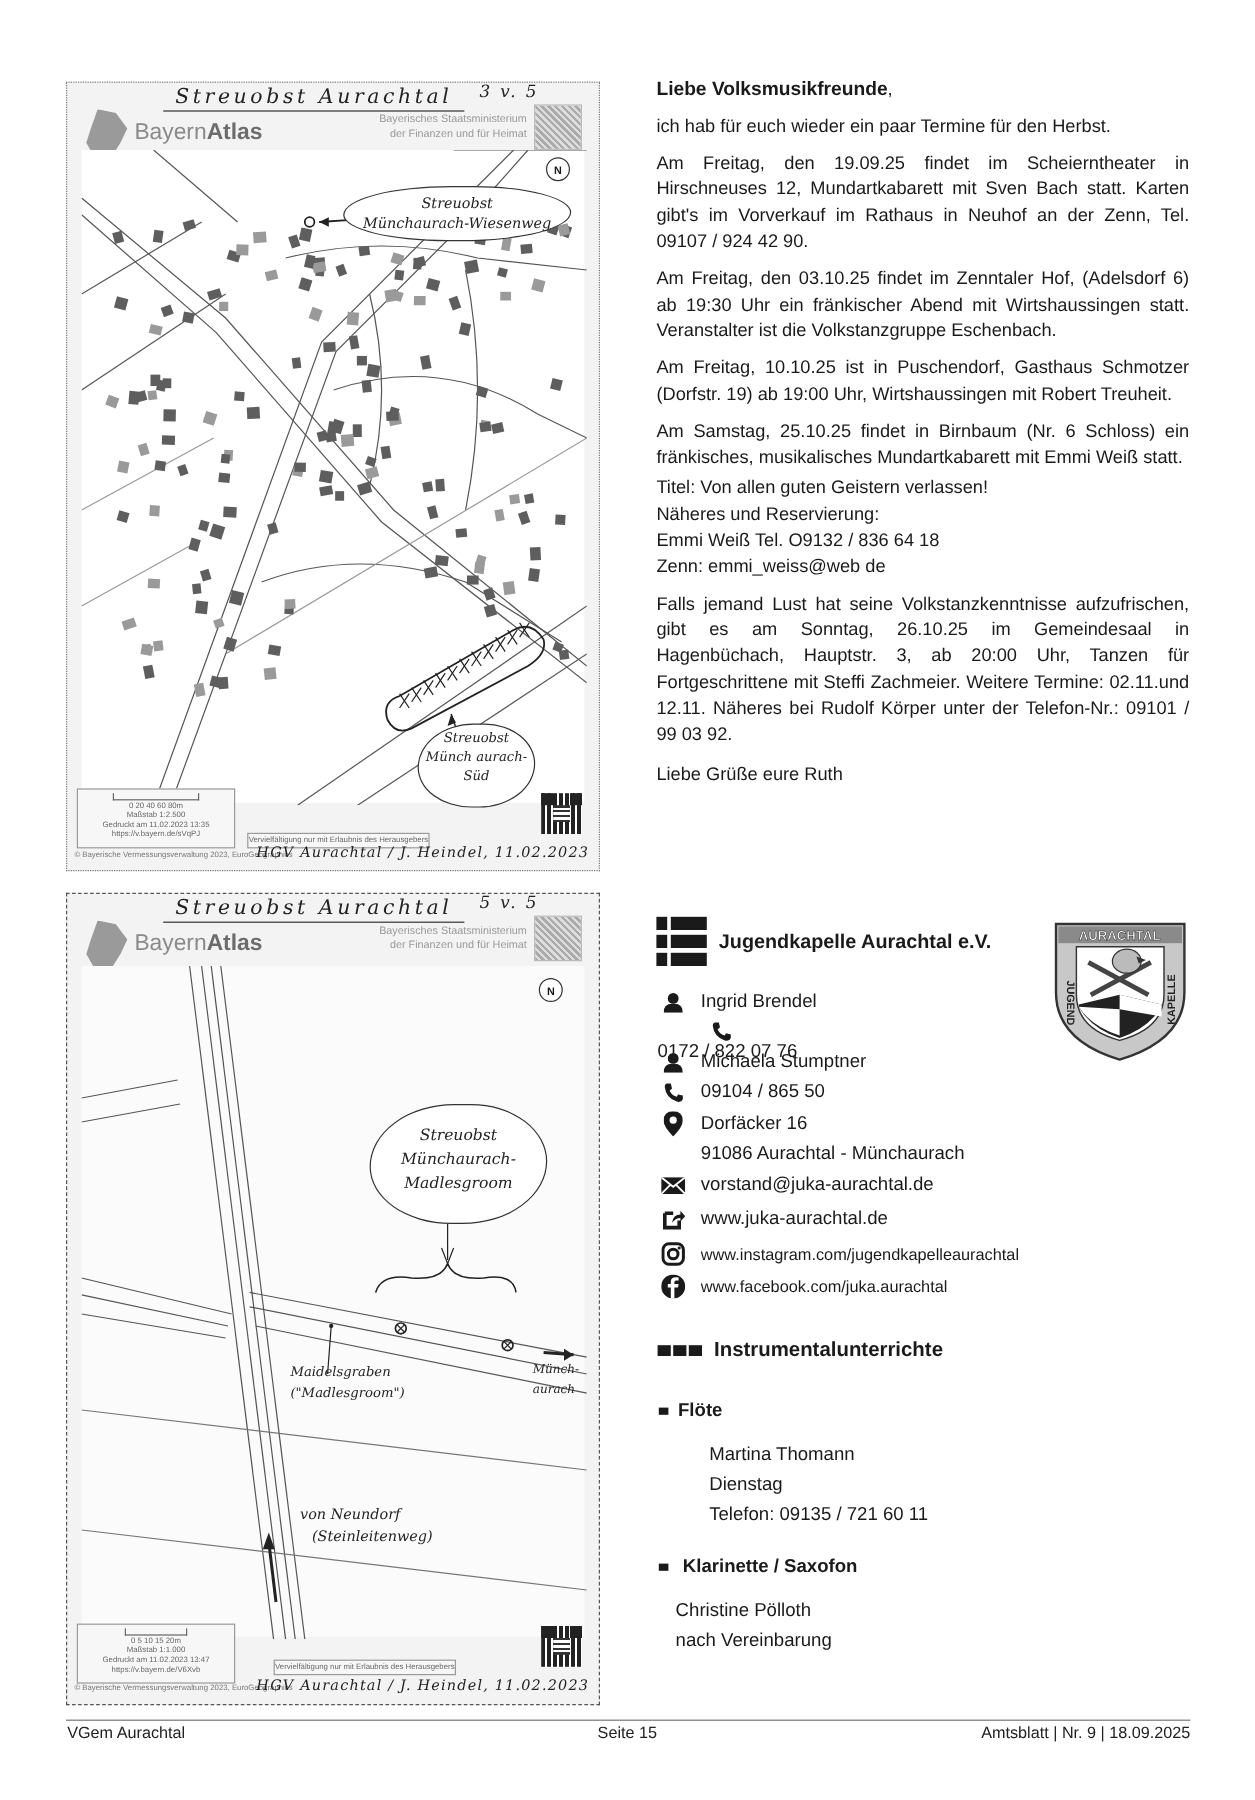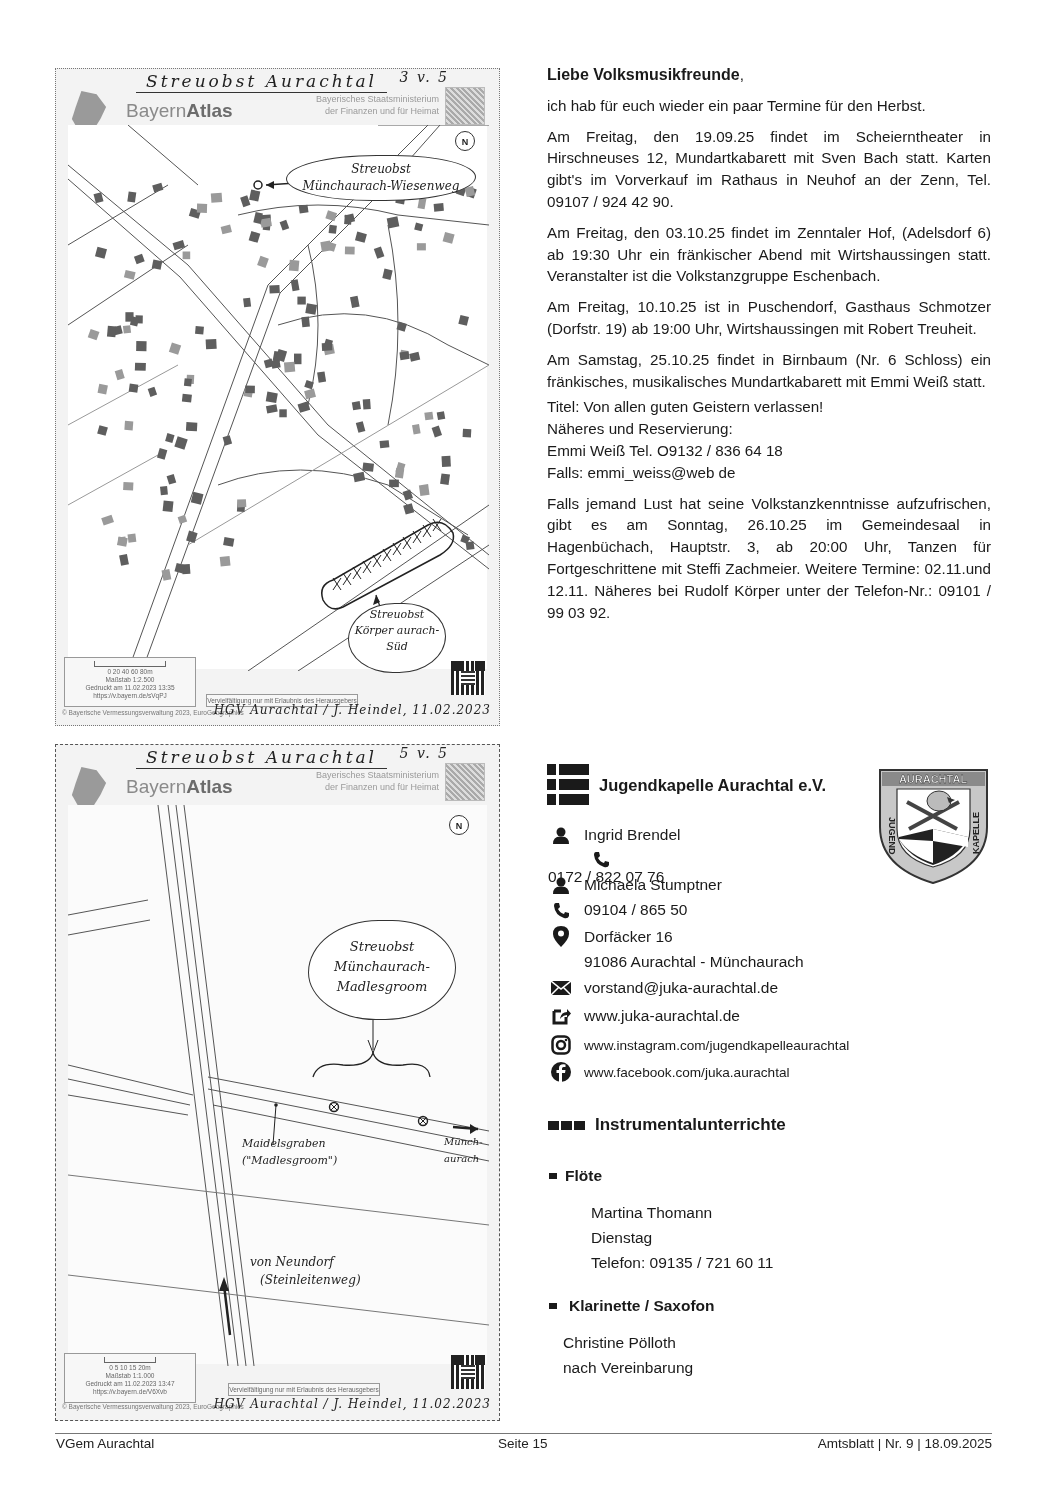--- a/index.html
+++ b/index.html
@@ -8,21 +8,21 @@
 
   
   .map { position:absolute; left:55px; width:445px; background:#f3f3f3; box-sizing:border-box; overflow:hidden; }
   .map1 { top:68px; height:658px; border:1.5px dotted #777; }
   .map2 { top:744px; height:677px; border:1.5px dashed #555; }
   .hand { font-family:"DejaVu Serif", serif; font-style:italic; color:#222; }
   .map-title { position:absolute; left:80px; top:2px; font-size:17px; letter-spacing:3px; border-bottom:1.5px solid #333; padding:0 10px 1px 10px; }
   .map-page { position:absolute; right:50px; top:0px; font-size:14px; letter-spacing:2px; }
   .atlas-logo { position:absolute; left:14px; top:22px; display:flex; align-items:center; }
   .bavaria { width:38px; height:40px; background:#9a9a9a; clip-path:polygon(30% 0,70% 8%,95% 40%,80% 70%,60% 100%,20% 95%,5% 70%,15% 40%); }
-  .atlas-text { font-size:19px; color:#8a8a8a; margin-left:18px; }
+  .atlas-text { font-size:19px; color:#8a8a8a; margin-left:4px; }
   .atlas-text b { color:#6c6c6c; }
   .ministry { position:absolute; right:60px; top:24px; font-size:9px; color:#9a9a9a; text-align:right; line-height:12px; }
   .crest { position:absolute; right:14px; top:18px; width:38px; height:36px; border:1px solid #bbb; background:repeating-linear-gradient(45deg,#aaa 0 2px,#ddd 2px 4px); }
   .map-area { position:absolute; left:12px; right:12px; background:#fff; }
   .north { position:absolute; width:18px; height:18px; border:1.5px solid #333; border-radius:50%; font-size:9px; font-weight:bold; text-align:center; line-height:20px; background:#fff; }
   .scalebox { position:absolute; left:8px; width:132px; height:50px; border:1px solid #999; background:#f7f7f7; font-size:6.5px; color:#666; text-align:center; line-height:8px; box-sizing:border-box; padding-top:3px; }
   .scalebar { margin:0 auto 1px auto; width:70px; height:5px; border-bottom:1px solid #666; border-left:1px solid #666; border-right:1px solid #666; }
   .repro { position:absolute; width:150px; border:1px solid #999; background:#f7f7f7; font-size:6.5px; color:#666; text-align:center; padding:2px 0; }
   .qr { position:absolute; width:34px; height:34px; background:
       linear-gradient(90deg,#222 30%,transparent 30%,transparent 70%,#222 70%) 0 0/100% 30% no-repeat,
@@ -257,21 +257,21 @@
       <path d="M228,58 L198,60" stroke="#222" stroke-width="1.5"></path>
       <path d="M198,60 l8,-4 l0,8 z" fill="#222"></path>
     </svg>
     <div class="north" style="right:12px; top:6px;">N</div>
     <div class="cloud hand" style="left:218px; top:30px; width:190px; height:46px; padding-top:5px;">
       <div>Streuobst</div>
       <div>Münchaurach-Wiesenweg</div>
     </div>
     <div class="cloud hand" style="left:280px; top:478px; width:98px; height:70px; padding-top:3px; font-size:11px; line-height:16px;">
       <div>Streuobst</div>
-      <div>Körper aurach-</div>
+      <div>Münch aurach-</div>
       <div>Süd</div>
     </div>
   </div>
 
   <div class="scalebox" style="top:588px;">
     <div class="scalebar"></div>
     <div>0    20    40    60    80m</div>
     <div>Maßstab 1:2.500</div>
     <div>Gedruckt am 11.02.2023 13:35</div>
     <div>https://v.bayern.de/sVqPJ</div>
@@ -372,23 +372,24 @@
   <div style="margin-bottom:9px;"><span class="greet-h">Liebe Volksmusikfreunde</span><span>,</span></div>
   <p style="margin-bottom:9px;">ich hab für euch wieder ein paar Termine für den Herbst.</p>
   <p style="margin-bottom:9px;">Am Freitag, den 19.09.25 findet im Scheierntheater in Hirschneuses 12, Mundartkabarett mit Sven Bach statt. Karten gibt's im Vorverkauf im Rathaus in Neuhof an der Zenn, Tel. 09107 / 924 42 90.</p>
   <p style="margin-bottom:9px;">Am Freitag, den 03.10.25 findet im Zenntaler Hof, (Adelsdorf 6) ab 19:30 Uhr ein fränkischer Abend mit Wirtshaussingen statt. Veranstalter ist die Volkstanzgruppe Eschenbach.</p>
   <p style="margin-bottom:9px;">Am Freitag, 10.10.25 ist in Puschendorf, Gasthaus Schmotzer (Dorfstr. 19) ab 19:00 Uhr,  Wirtshaussingen mit Robert Treuheit.</p>
   <p style="margin-bottom:4px;">Am Samstag, 25.10.25 findet in Birnbaum (Nr. 6 Schloss) ein fränkisches, musikalisches Mundartkabarett mit Emmi Weiß statt.</p>
   <div style="margin-bottom:9px;">
     <div>Titel: Von allen guten Geistern verlassen!</div>
     <div>Näheres und Reservierung:</div>
     <div>Emmi Weiß Tel. O9132 / 836 64 18</div>
-    <div>Falls: emmi_weiss@web de</div>
+    <div>Zenn: emmi_weiss@web de</div>
   </div>
   <p style="margin-bottom:12px;">Falls jemand Lust hat seine Volkstanzkenntnisse aufzufrischen, gibt es am Sonntag, 26.10.25 im Gemeindesaal in Hagenbüchach, Hauptstr. 3, ab 20:00 Uhr, Tanzen für Fortgeschrittene mit Steffi Zachmeier. Weitere Termine: 02.11.und 12.11. Näheres bei Rudolf Körper unter der Telefon-Nr.: 09101 / 99 03 92.</p>
+  <div>Liebe Grüße eure Ruth</div>
 </div>
 
 <div class="club-head">
   <div class="stack-icon">
     <span style="left:0;top:0;width:9px;"></span>
       <span style="left:12px;top:0;width:30px;"></span>
     <span style="left:0;top:15px;width:9px;"></span>
       <span style="left:12px;top:15px;width:30px;"></span>
     <span style="left:0;top:30px;width:9px;"></span>
       <span style="left:12px;top:30px;width:30px;"></span>

